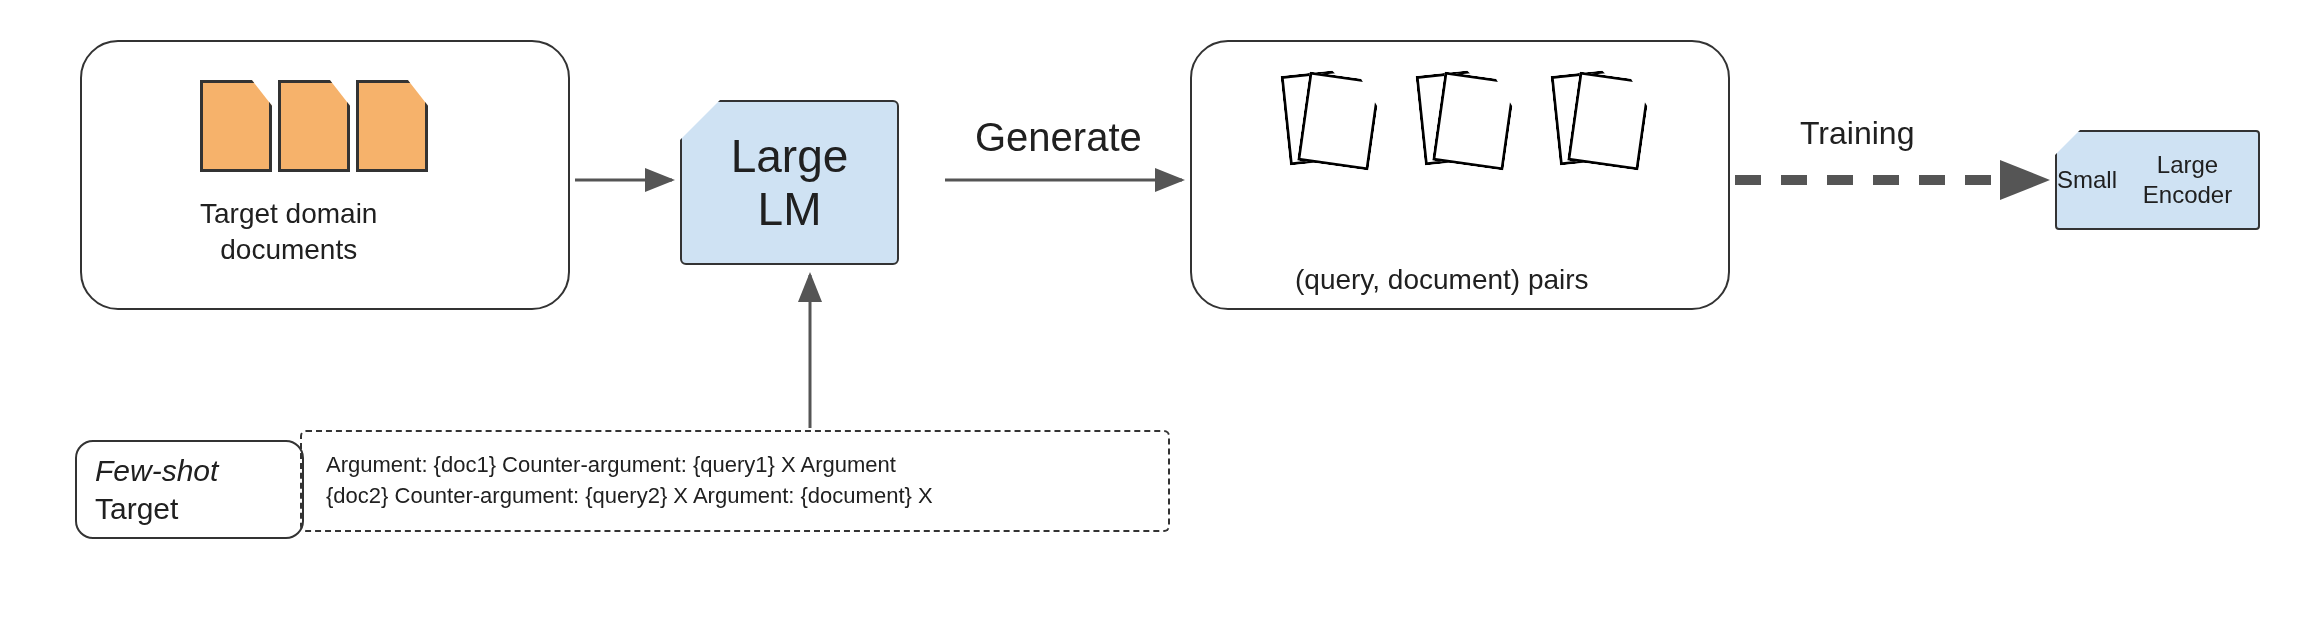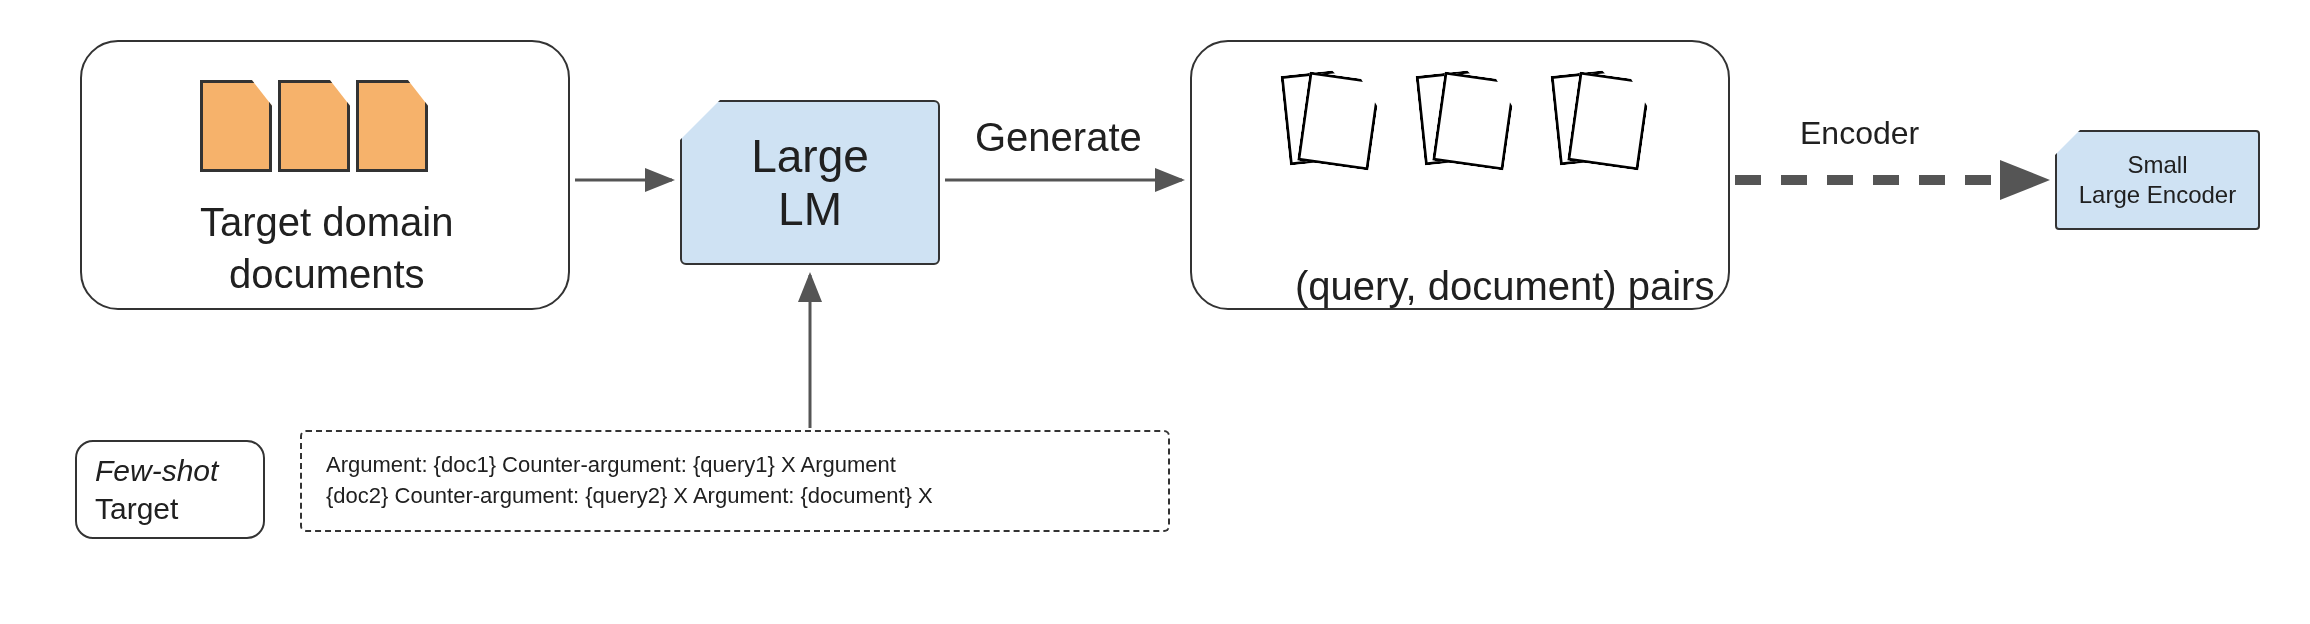--- a/index.html
+++ b/index.html
@@ -37,27 +37,27 @@
     align-items: center;
   }
   .encoder-box {
     position: absolute;
     background: #cfe2f3;
     border: 2.5px solid #333;
     clip-path: polygon(25px 0, 100% 0, 100% 100%, 0 100%, 0 25px);
     border-radius: 4px;
     text-align: center;
     display: flex;
-    flex-direction: column;
+    flex-direction: row;
     justify-content: center;
     align-items: center;
   }
   .label {
     position: absolute;
-    font-size: 40px;
+    font-size: 28px;
     color: #202020;
   }
   .big-label {
     font-size: 46px;
     line-height: 1.15;
   }
   .small-label {
     font-size: 24px;
     line-height: 1.25;
   }
@@ -138,21 +138,21 @@
 
   <div class="doc-group" style="left:200px; top:80px;">
     <div class="doc-icon"></div>
     <div class="doc-icon"></div>
     <div class="doc-icon"></div>
   </div>
 
   <div class="label" style="left:200px; top:196px; white-space:pre; text-align:center; line-height:1.3;">Target domain
 documents</div>
 
-  <div class="lm-box" style="left:680px; top:100px; width:260px; height:165px;">
+  <div class="lm-box" style="left:680px; top:100px; width:219px; height:165px;">
     <div class="big-label">Large</div>
     <div class="big-label">LM</div>
   </div>
 
   <div class="box" style="left:1190px; top:40px; width:540px; height:270px;"></div>
 
   <div class="paper-group" style="left:1285px; top:70px;">
     <div class="paper-pair">
       <div class="paper paper-back"></div>
       <div class="paper paper-front"></div>
@@ -168,23 +168,23 @@
   </div>
 
   <div class="label" style="left:1295px; top:236px;margin-top:28px;">(query, document) pairs</div>
 
   <div class="encoder-box" style="left:2055px; top:130px; width:205px; height:100px;">
     <div class="small-label">Small</div>
     <div class="small-label">Large Encoder</div>
   </div>
 
   <div class="label" style="left:975px; top:115px; font-size:40px;">Generate</div>
-  <div class="label" style="left:1800px; top:115px; font-size:32px;">Encoder</div>
-
-  <div class="prompt-label" style="left:75px; top:440px; width:190px;">
+  <div class="label" style="left:1800px; top:115px; font-size:32px;">Training</div>
+
+  <div class="prompt-label" style="left:75px; top:440px; width:229px;">
     <span style="font-style:italic;">Few-shot</span><br>
     <span>Target</span>
   </div>
 
   <div class="prompt-box" style="left:300px; top:430px; width:870px;">
     <div>Argument:  {doc1}  Counter-argument:  {query1}  X  Argument</div>
     <div>{doc2} Counter-argument: {query2} X Argument: {document} X</div>
   </div>
 
   <svg class="arrows">

